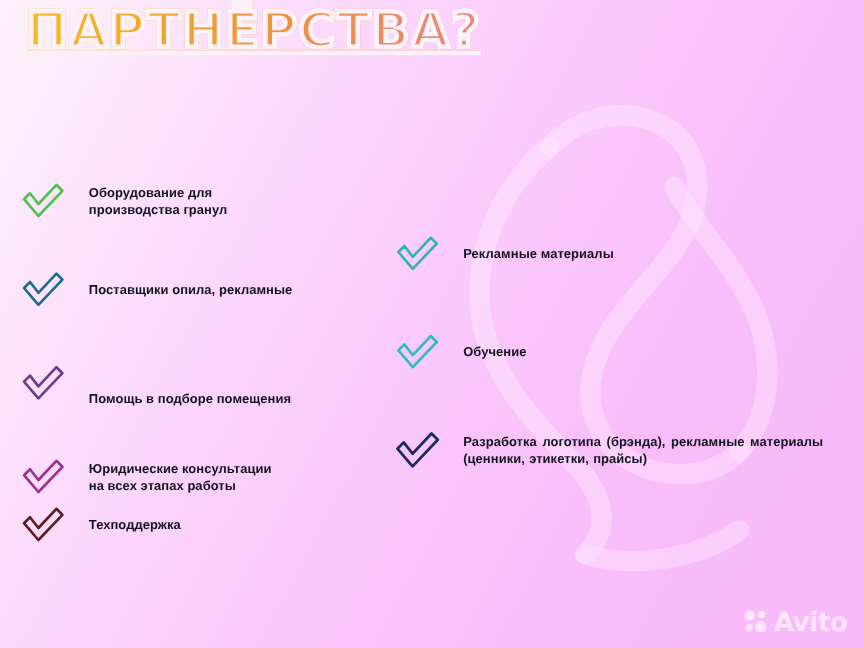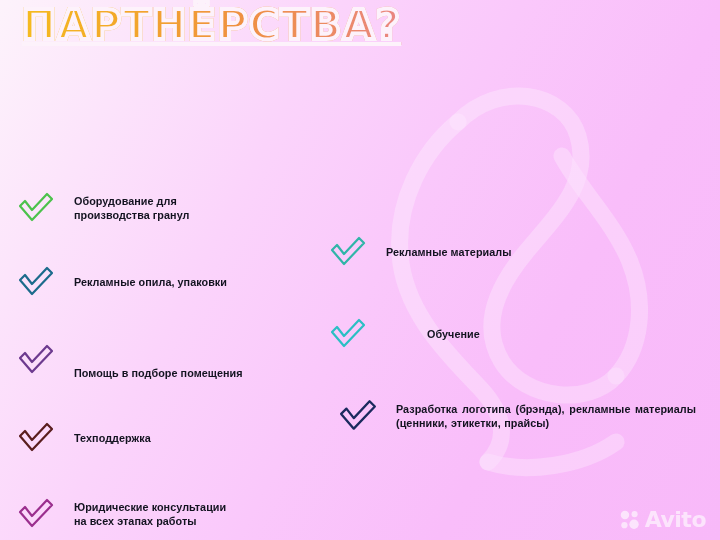--- a/index.html
+++ b/index.html
@@ -72,21 +72,20 @@
       #d870b6 90%, #cf66c4 100%);
     -webkit-background-clip: text;
     background-clip: text;
     color: transparent;
     text-decoration: underline;
   }
 
   
   .col {
     position: absolute;
-    margin-top: 40px;
   }
   #col-left  { left: 14px; top: 148px; width: 310px; }
   #col-right { left: 326px; top: 192px; width: 380px; }
 
   .feature-item {
     position: relative;
     display: flex;
     align-items: center;
     margin-bottom: 0;
   }
@@ -113,21 +112,21 @@
   #col-right .feature-text { padding-left: 16px; }
 
   .justified { text-align: justify; text-align-last: left; word-spacing: .5px; }
 
   
   #avito {
     position: absolute;
     right: 14px;
     bottom: 8px;
     display: flex;
-    align-items: center;
+    align-items: flex-start;
     gap: 4px;
     opacity: .62;
     pointer-events: none;
   }
   #avito-text {
     font-family: "DejaVu Sans", sans-serif;
     font-weight: 700;
     font-size: 22px;
     color: #ffffff;
     letter-spacing: -0.5px;
@@ -164,74 +163,74 @@
       <span class="feature-text">Оборудование для
 производства гранул</span>
     </div>
 
     <div class="feature-item" style="margin-bottom:38px;">
       <span class="check-wrap">
         <svg width="38" height="34" viewBox="0 0 38 34" xmlns="http://www.w3.org/2000/svg">
           <path d="M3 15 L8 10 L15 19 L30 3 L35 8 L15 29 Z" fill="none" stroke="#1c6b8c" stroke-width="2.2" stroke-linejoin="round"></path>
         </svg>
       </span>
-      <span class="feature-text">Рекламные опила, упаковки</span>
+      <span class="feature-text">Поставщики опила, рекламные</span>
     </div>
 
     <div class="feature-item" style="margin-bottom:38px;align-items:flex-end;">
       <span class="check-wrap">
         <svg width="38" height="34" viewBox="0 0 38 34" xmlns="http://www.w3.org/2000/svg">
           <path d="M3 15 L8 10 L15 19 L30 3 L35 8 L15 29 Z" fill="none" stroke="#6d3a8f" stroke-width="2.2" stroke-linejoin="round"></path>
         </svg>
       </span>
       <span class="feature-text">Помощь в подборе помещения</span>
-    </div>
-
-    <div class="feature-item" style="margin-bottom:36px;">
-      <span class="check-wrap">
-        <svg width="38" height="34" viewBox="0 0 38 34" xmlns="http://www.w3.org/2000/svg">
-          <path d="M3 15 L8 10 L15 19 L30 3 L35 8 L15 29 Z" fill="none" stroke="#5a1e1e" stroke-width="2.2" stroke-linejoin="round"></path>
-        </svg>
-      </span>
-      <span class="feature-text">Техподдержка</span>
     </div>
 
     <div class="feature-item">
       <span class="check-wrap">
         <svg width="38" height="34" viewBox="0 0 38 34" xmlns="http://www.w3.org/2000/svg">
           <path d="M3 15 L8 10 L15 19 L30 3 L35 8 L15 29 Z" fill="none" stroke="#9b2f8e" stroke-width="2.2" stroke-linejoin="round"></path>
         </svg>
       </span>
       <span class="feature-text">Юридические   консультации
 на всех этапах работы</span>
     </div>
+
+    <div class="feature-item" style="margin-bottom:36px;">
+      <span class="check-wrap">
+        <svg width="38" height="34" viewBox="0 0 38 34" xmlns="http://www.w3.org/2000/svg">
+          <path d="M3 15 L8 10 L15 19 L30 3 L35 8 L15 29 Z" fill="none" stroke="#5a1e1e" stroke-width="2.2" stroke-linejoin="round"></path>
+        </svg>
+      </span>
+      <span class="feature-text">Техподдержка</span>
+    </div>
   </div>
 
   <div class="col" id="col-right">
 
     <div class="feature-item" style="margin-bottom:42px;align-items:center;">
       <span class="check-wrap">
         <svg width="38" height="34" viewBox="0 0 38 34" xmlns="http://www.w3.org/2000/svg">
           <path d="M3 15 L8 10 L15 19 L30 3 L35 8 L15 29 Z" fill="none" stroke="#31b5a8" stroke-width="2.2" stroke-linejoin="round"></path>
         </svg>
       </span>
       <span class="feature-text">Рекламные материалы</span>
     </div>
 
-    <div class="feature-item" style="margin-bottom:42px;gap:41px;">
+    <div class="feature-item" style="margin-bottom:42px;">
       <span class="check-wrap">
         <svg width="38" height="34" viewBox="0 0 38 34" xmlns="http://www.w3.org/2000/svg">
           <path d="M3 15 L8 10 L15 19 L30 3 L35 8 L15 29 Z" fill="none" stroke="#2bbfc4" stroke-width="2.2" stroke-linejoin="round"></path>
         </svg>
       </span>
       <span class="feature-text">Обучение</span>
     </div>
 
 
-    <div class="feature-item" style="align-items:center;justify-content:center;">
+    <div class="feature-item" style="align-items:center;">
       <span class="check-wrap">
         <svg width="40" height="36" viewBox="0 0 38 34" xmlns="http://www.w3.org/2000/svg">
           <path d="M3 15 L8 10 L15 19 L30 3 L35 8 L15 29 Z" fill="none" stroke="#1b2a5e" stroke-width="2.2" stroke-linejoin="round"></path>
         </svg>
       </span>
       <span class="feature-text justified" style="max-width:300px;">Разработка логотипа (брэнда), рекламные материалы (ценники, этикетки, прайсы)</span>
     </div>
   </div>
 
   <div id="avito">

